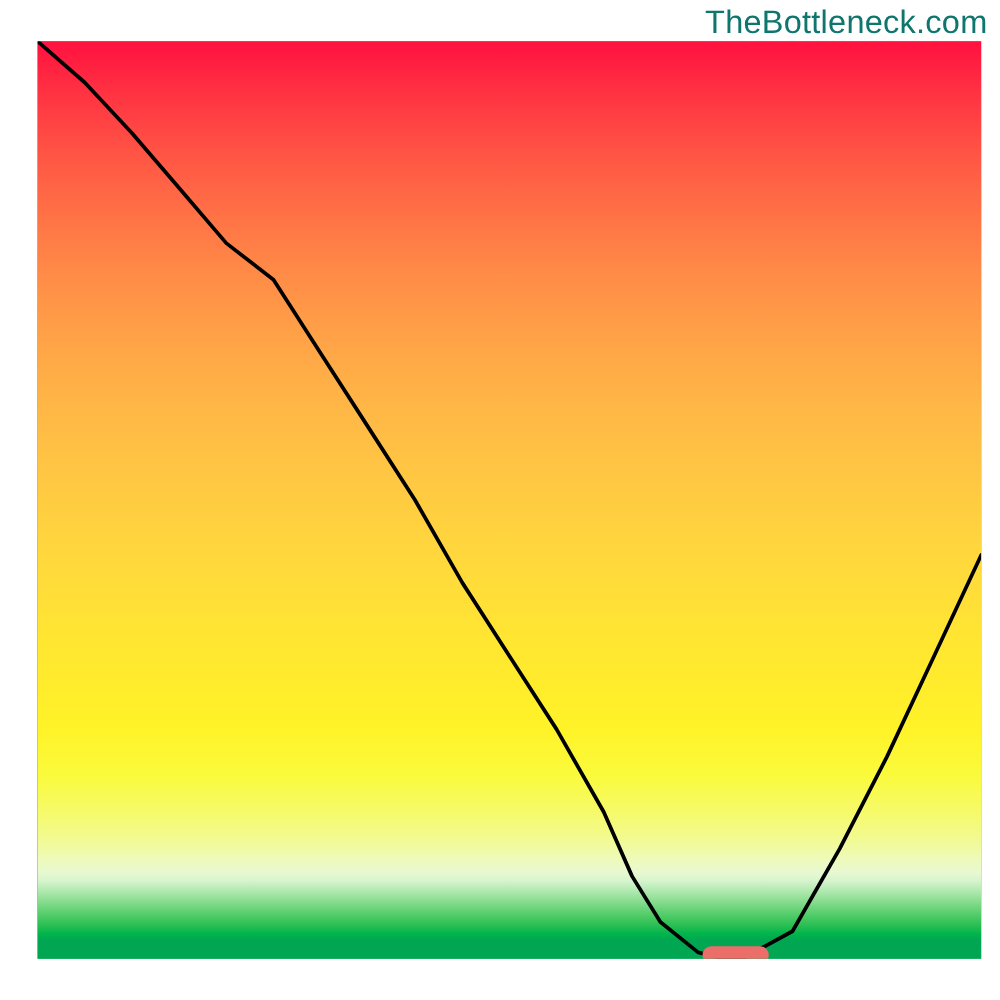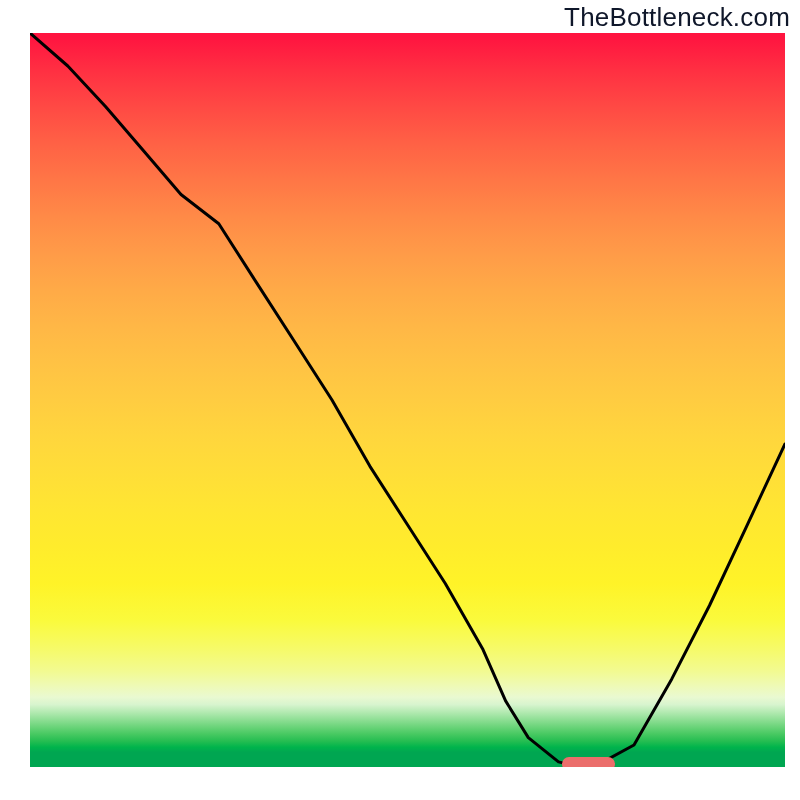--- a/index.html
+++ b/index.html
@@ -15,21 +15,21 @@
     position: relative;
     width: 800px;
     height: 800px;
   }
   #watermark {
     position: absolute;
     top: 2px;
     right: 10px;
     font-size: 26px;
     font-weight: 500;
-    color: #0f172a;
+    color: #0f766e;
     letter-spacing: 0.2px;
     z-index: 10;
     pointer-events: none;
   }
   
   #plot-area {
     position: absolute;
     left: 30px;
     top: 33px;
     width: 755px;

